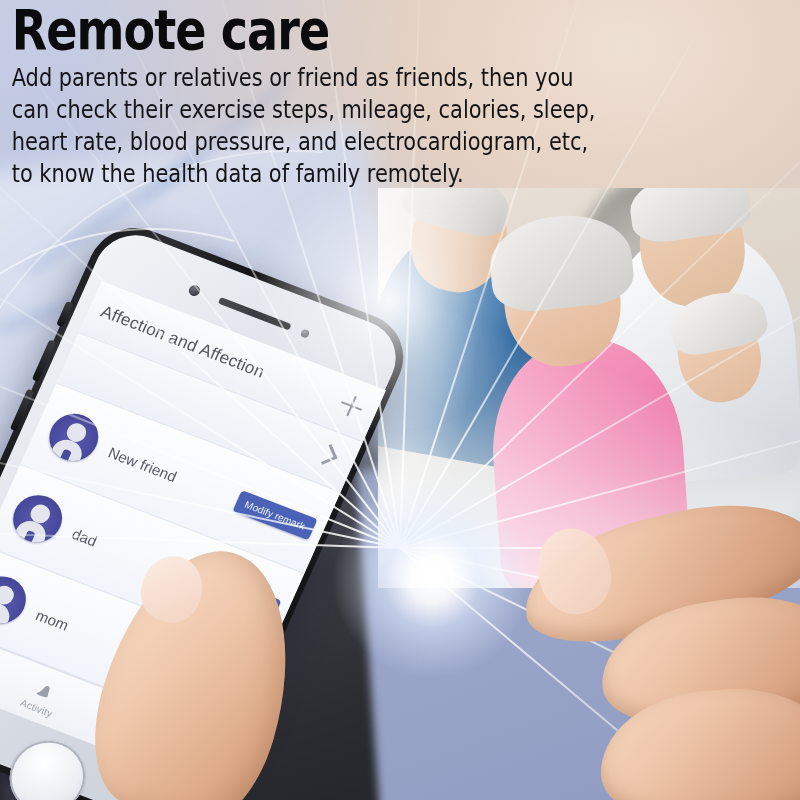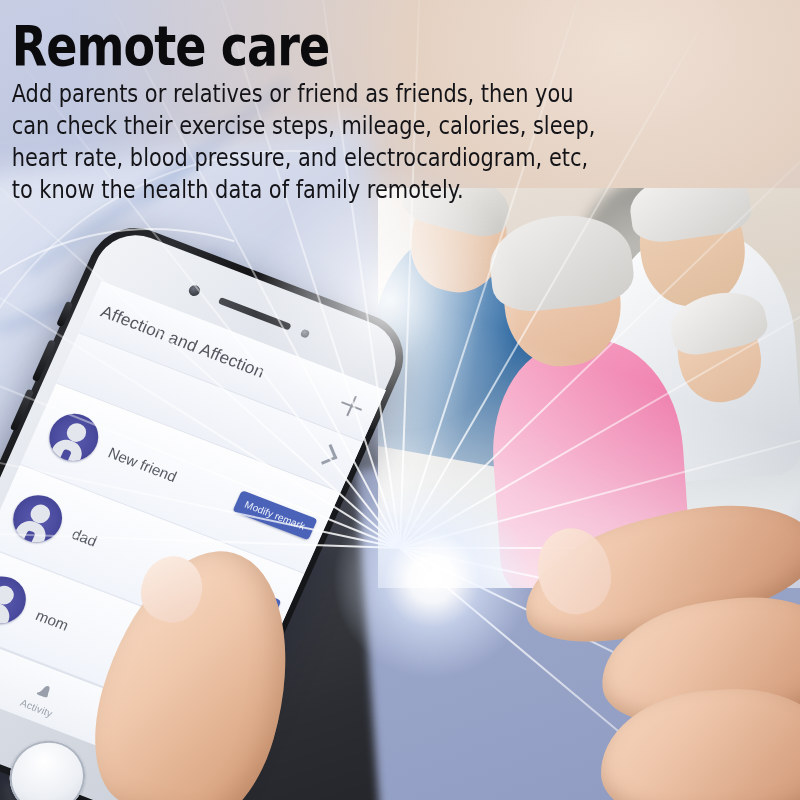--- a/index.html
+++ b/index.html
@@ -253,21 +253,21 @@
     position:absolute;left:240px;top:170px;width:300px;height:260px;border-radius:50%;
     background:radial-gradient(circle, rgba(255,255,255,.9) 0%, rgba(255,255,255,.45) 28%, rgba(255,255,255,0) 68%);
     pointer-events:none;
   }
   .arc{
     position:absolute;border:2px solid rgba(255,255,255,.55);border-radius:50%;
     border-color:rgba(255,255,255,.6) transparent transparent transparent;pointer-events:none;
   }
 
   
-  .copy{position:absolute;left:0;top:16px;width:800px;padding:0 8px;box-sizing:border-box;}
+  .copy{position:absolute;left:0;top:0;width:800px;padding:0 8px;box-sizing:border-box;}
   .headline{
     font-family:"DejaVu Sans Condensed","Liberation Sans",sans-serif;
     font-size:55px;line-height:56px;font-weight:700;color:#0b0b0d;
     letter-spacing:-1px;margin:0;padding:2px 0 0 4px;
     transform:scaleX(.93);transform-origin:left center;
   }
   .subcopy{
     font-family:"DejaVu Sans Condensed","Liberation Sans",sans-serif;
     font-size:25px;line-height:32px;color:#141418;margin:4px 0 0 0;padding-left:4px;
     transform:scaleX(.93);transform-origin:left center;

